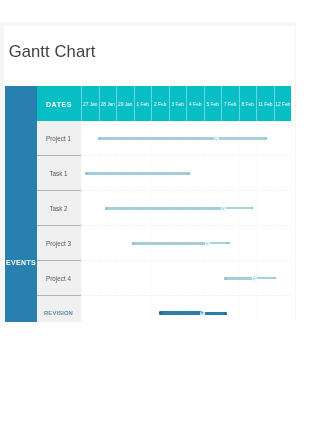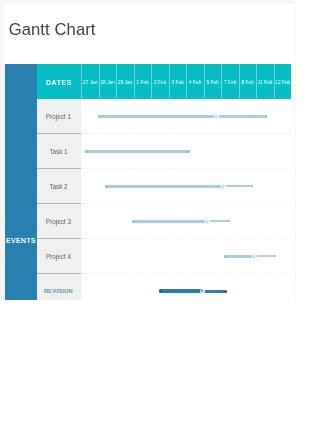--- a/index.html
+++ b/index.html
@@ -1,18 +1,18 @@
 <!DOCTYPE html>
 <html><head>
 <meta charset="utf-8">
 <style>
   html,body{margin:0;padding:0;}
   body{width:296px;height:427px;overflow:hidden;background:#ffffff;
        font-family:"Liberation Sans",sans-serif;-webkit-font-smoothing:antialiased;}
-  .slide{position:relative;width:296px;height:300px;background:#f6f6f6;overflow:hidden;}
+  .slide{position:relative;width:296px;height:300px;background:#f6f6f6;overflow:hidden;margin-top:22px;}
   .card{position:absolute;left:4px;top:4px;width:291px;height:420px;background:#ffffff;}
   .bottomband{position:absolute;left:0;top:424px;width:296px;height:3px;background:#0fb9c3;}
 
   .title{position:absolute;left:8.7px;top:19.6px;font-size:16.6px;line-height:20px;
          color:#414042;font-weight:400;letter-spacing:0.1px;}
 
   .events{position:absolute;left:5px;top:64px;width:32px;height:351px;background:#2880ae;}
   .events span{position:absolute;left:0;right:0;top:50%;transform:translateY(-50%);
          text-align:center;font-size:7px;font-weight:bold;color:#ffffff;letter-spacing:0.35px;}
 

